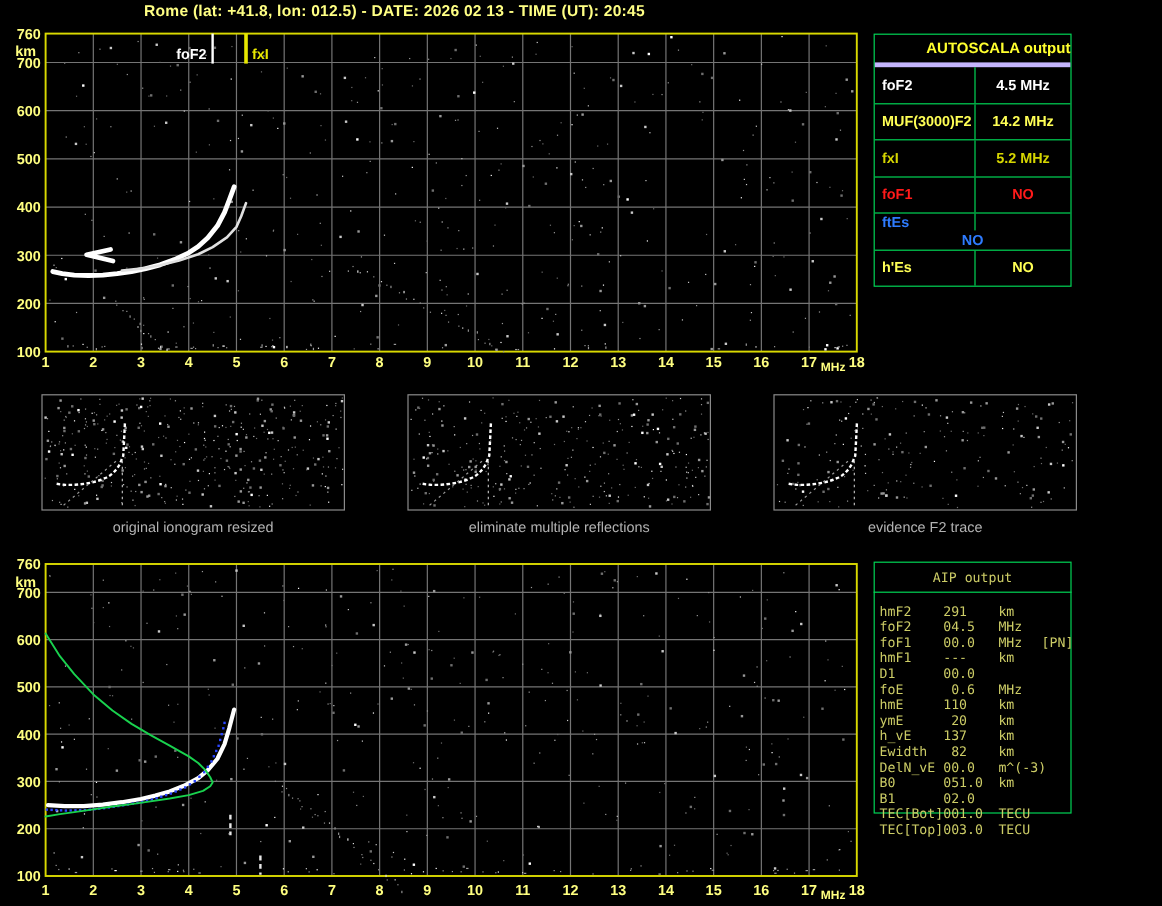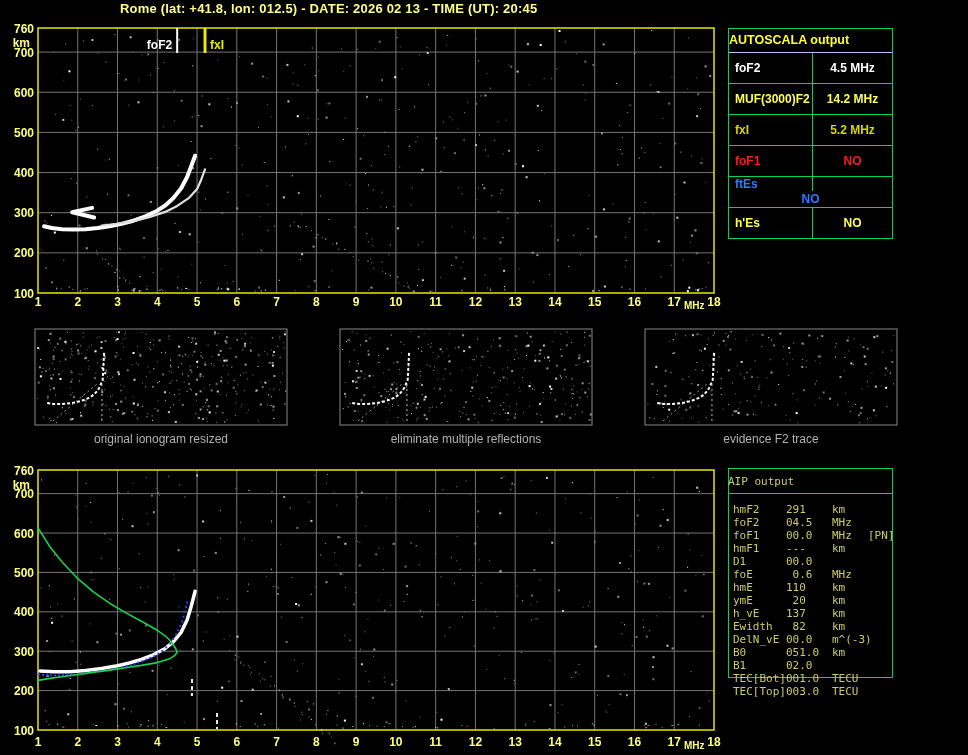--- a/index.html
+++ b/index.html
@@ -6,32 +6,32 @@
   .screen{position:relative;width:968px;height:755px;background:#000;overflow:hidden;
           font-family:"Liberation Sans",sans-serif;}
   #gfx{position:absolute;left:0;top:0;}
   .title{position:absolute;left:88px;top:1px;color:#ffff84;font-size:13px;font-weight:bold;
          letter-spacing:0.2px;white-space:nowrap;margin-left:32px;}
   .caption{position:absolute;top:432px;width:252px;text-align:center;color:#b2b2b2;
            font-size:12px;}
   
   .panel{position:absolute;left:728px;top:28px;width:163px;height:209px;
          border:1px solid #00d455;display:flex;flex-direction:column;}
-  .panel-title{height:23px;line-height:23px;text-align:left;border-bottom:1px solid #c4b5fd;
+  .panel-title{height:23px;line-height:23px;text-align:right;border-bottom:4px solid #c4b5fd;
                color:#ffff2e;font-size:12.5px;font-weight:bold;}
   #autoscala-rows{flex:1;display:flex;flex-direction:column;}
   .a-row{flex:1;display:flex;font-size:12px;font-weight:bold;}
   .a-row + .a-row{border-top:1px solid #00d455;}
   .a-label{width:84px;border-right:1px solid #00d455;display:flex;align-items:center;
            padding-left:6px;box-sizing:border-box;}
   .a-value{flex:1;display:flex;align-items:center;justify-content:center;text-align:right;}
   
   .aip-box{position:absolute;left:728px;top:468px;width:163px;height:208px;
            border:1px solid #00d455;z-index:0;}
-  .aip-title{position:absolute;left:728px;top:475px;width:165px;
+  .aip-title{position:absolute;left:728px;top:475px;width:165px;text-align:center;
              color:#cccc66;font-family:"DejaVu Sans Mono",monospace;font-size:11px;z-index:2;}
   .aip-underline{position:absolute;left:728px;top:493px;width:165px;height:1px;
                  background:#00d455;z-index:1;}
   #aip-rows{position:absolute;left:733px;top:503px;z-index:2;
             font-family:"DejaVu Sans Mono",monospace;font-size:11px;color:#cccc66;}
   .aip-row{height:13px;line-height:13px;white-space:pre;}
   .aip-lbl{display:inline-block;width:53px;}
   .aip-val{display:inline-block;width:46px;white-space:pre;}
   .aip-unit{display:inline-block;width:36px;}
   .aip-extra{display:inline-block;}

